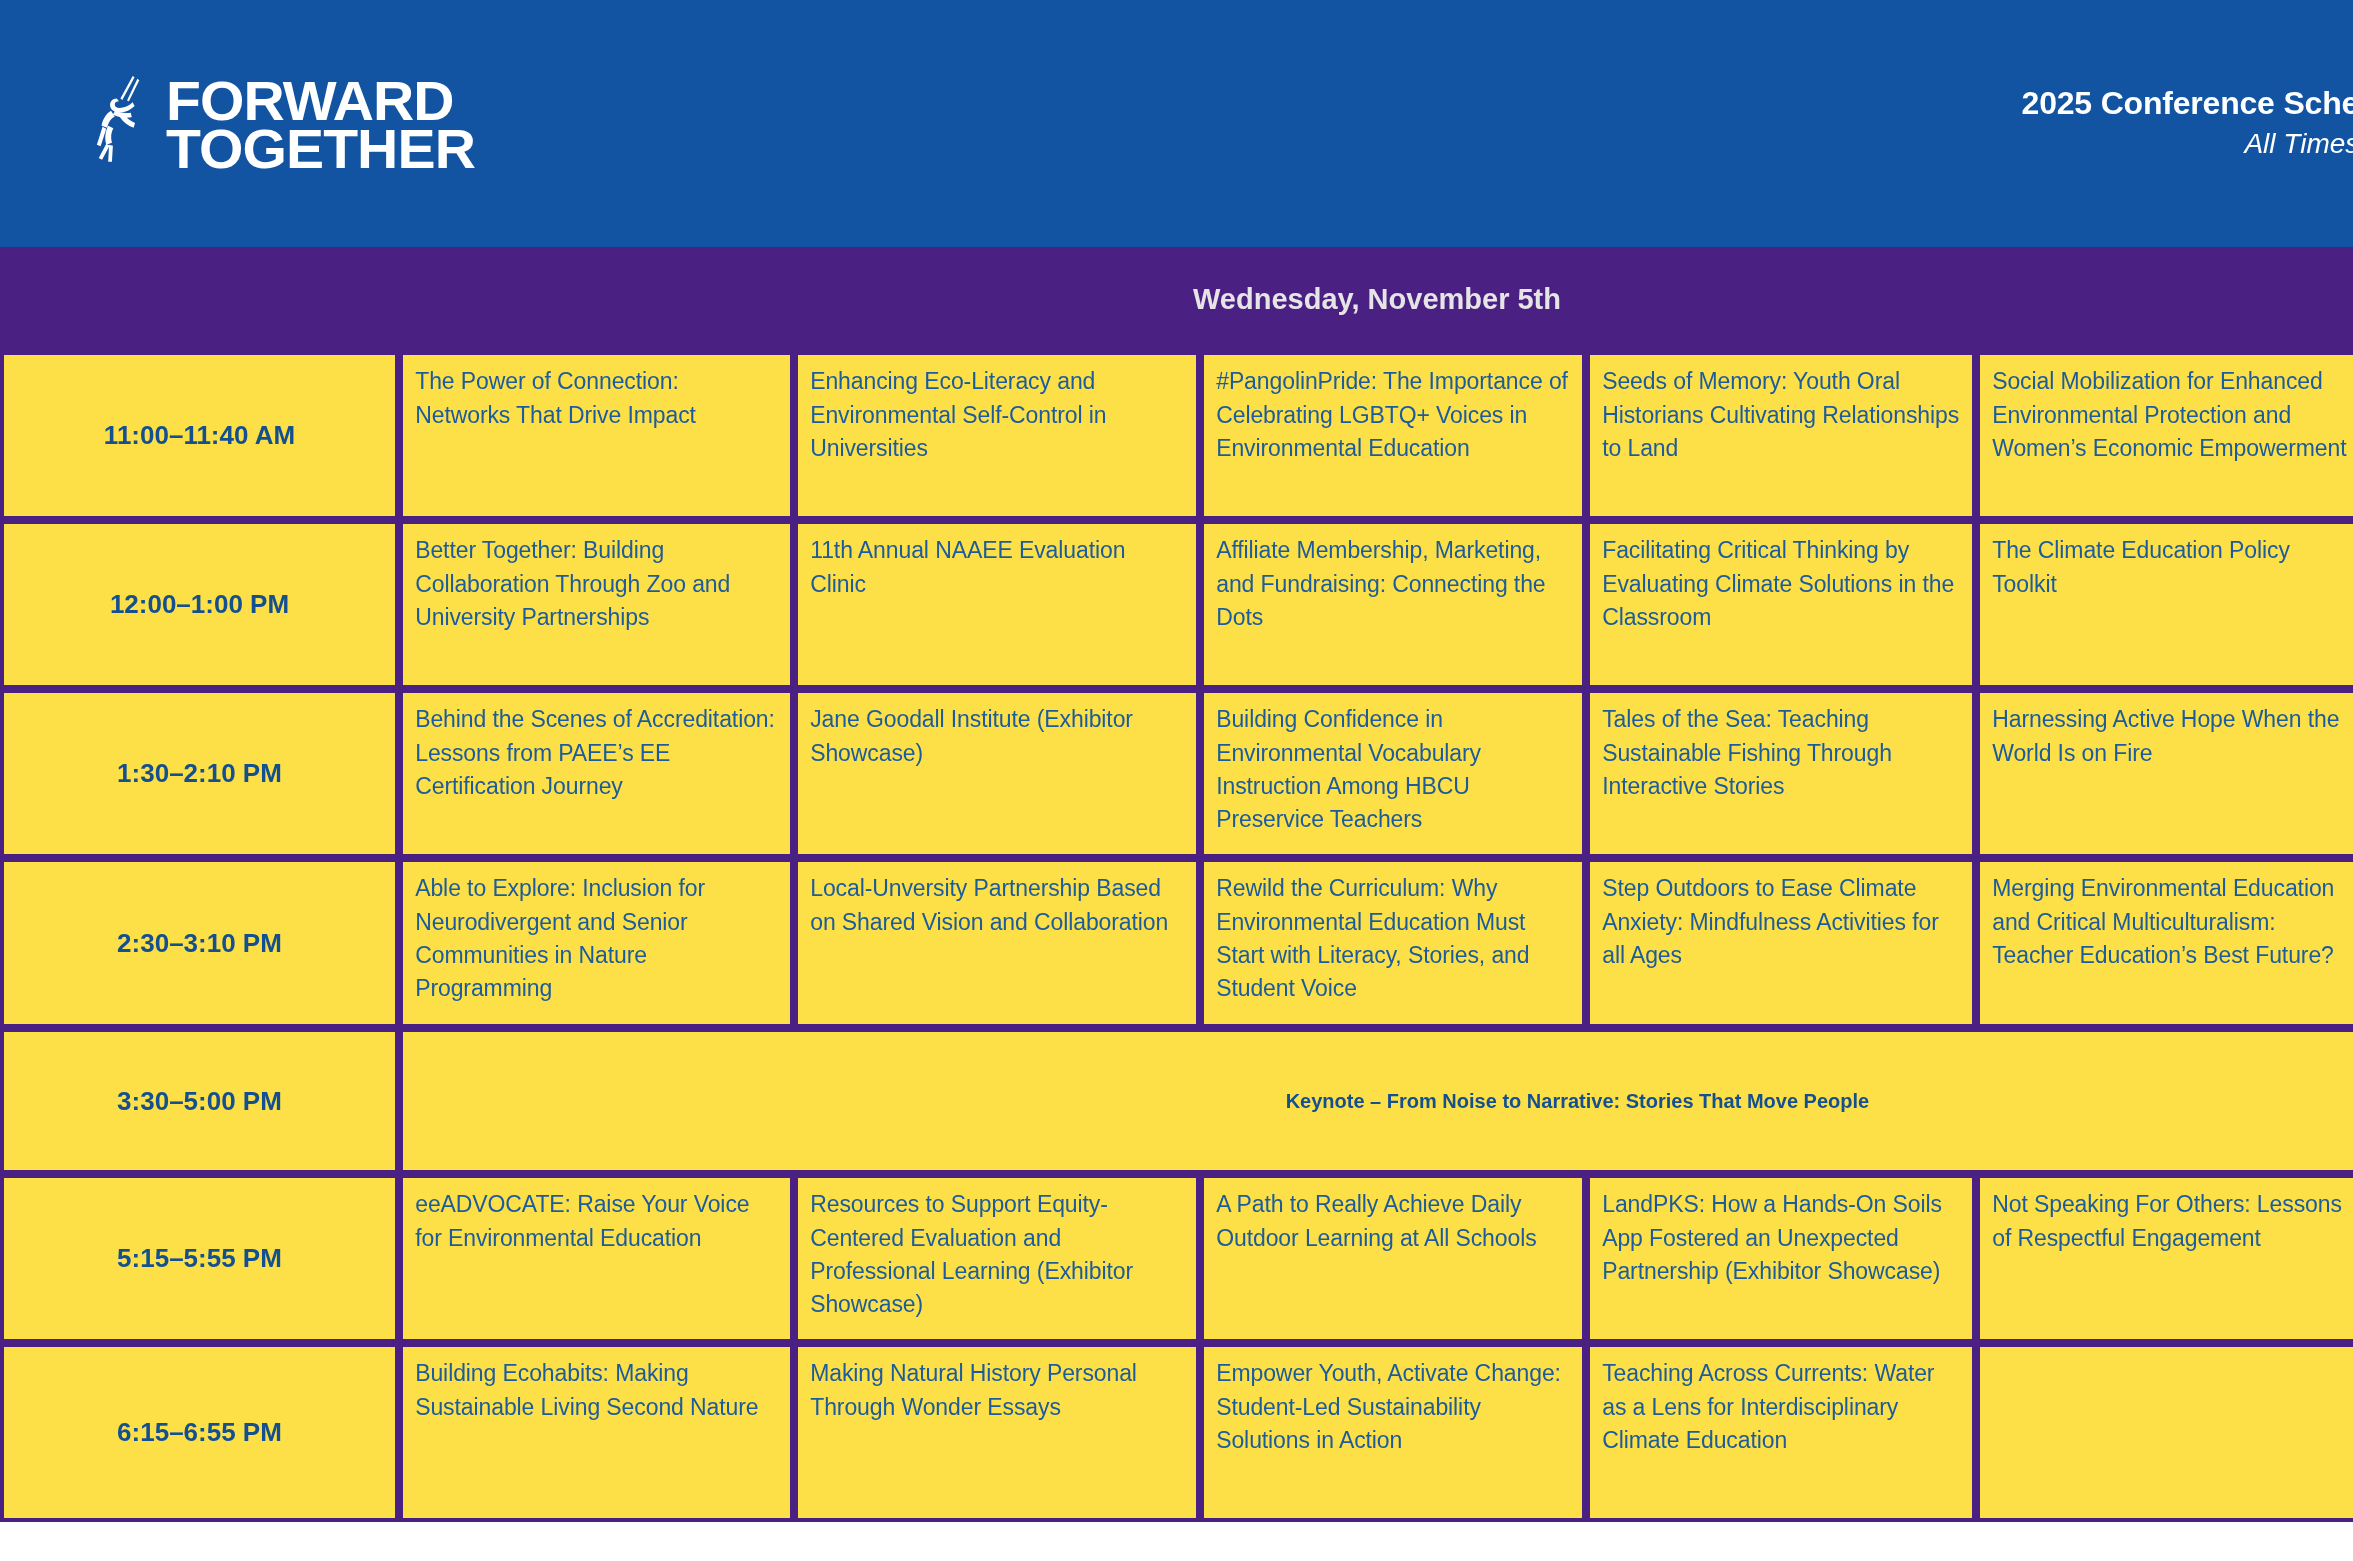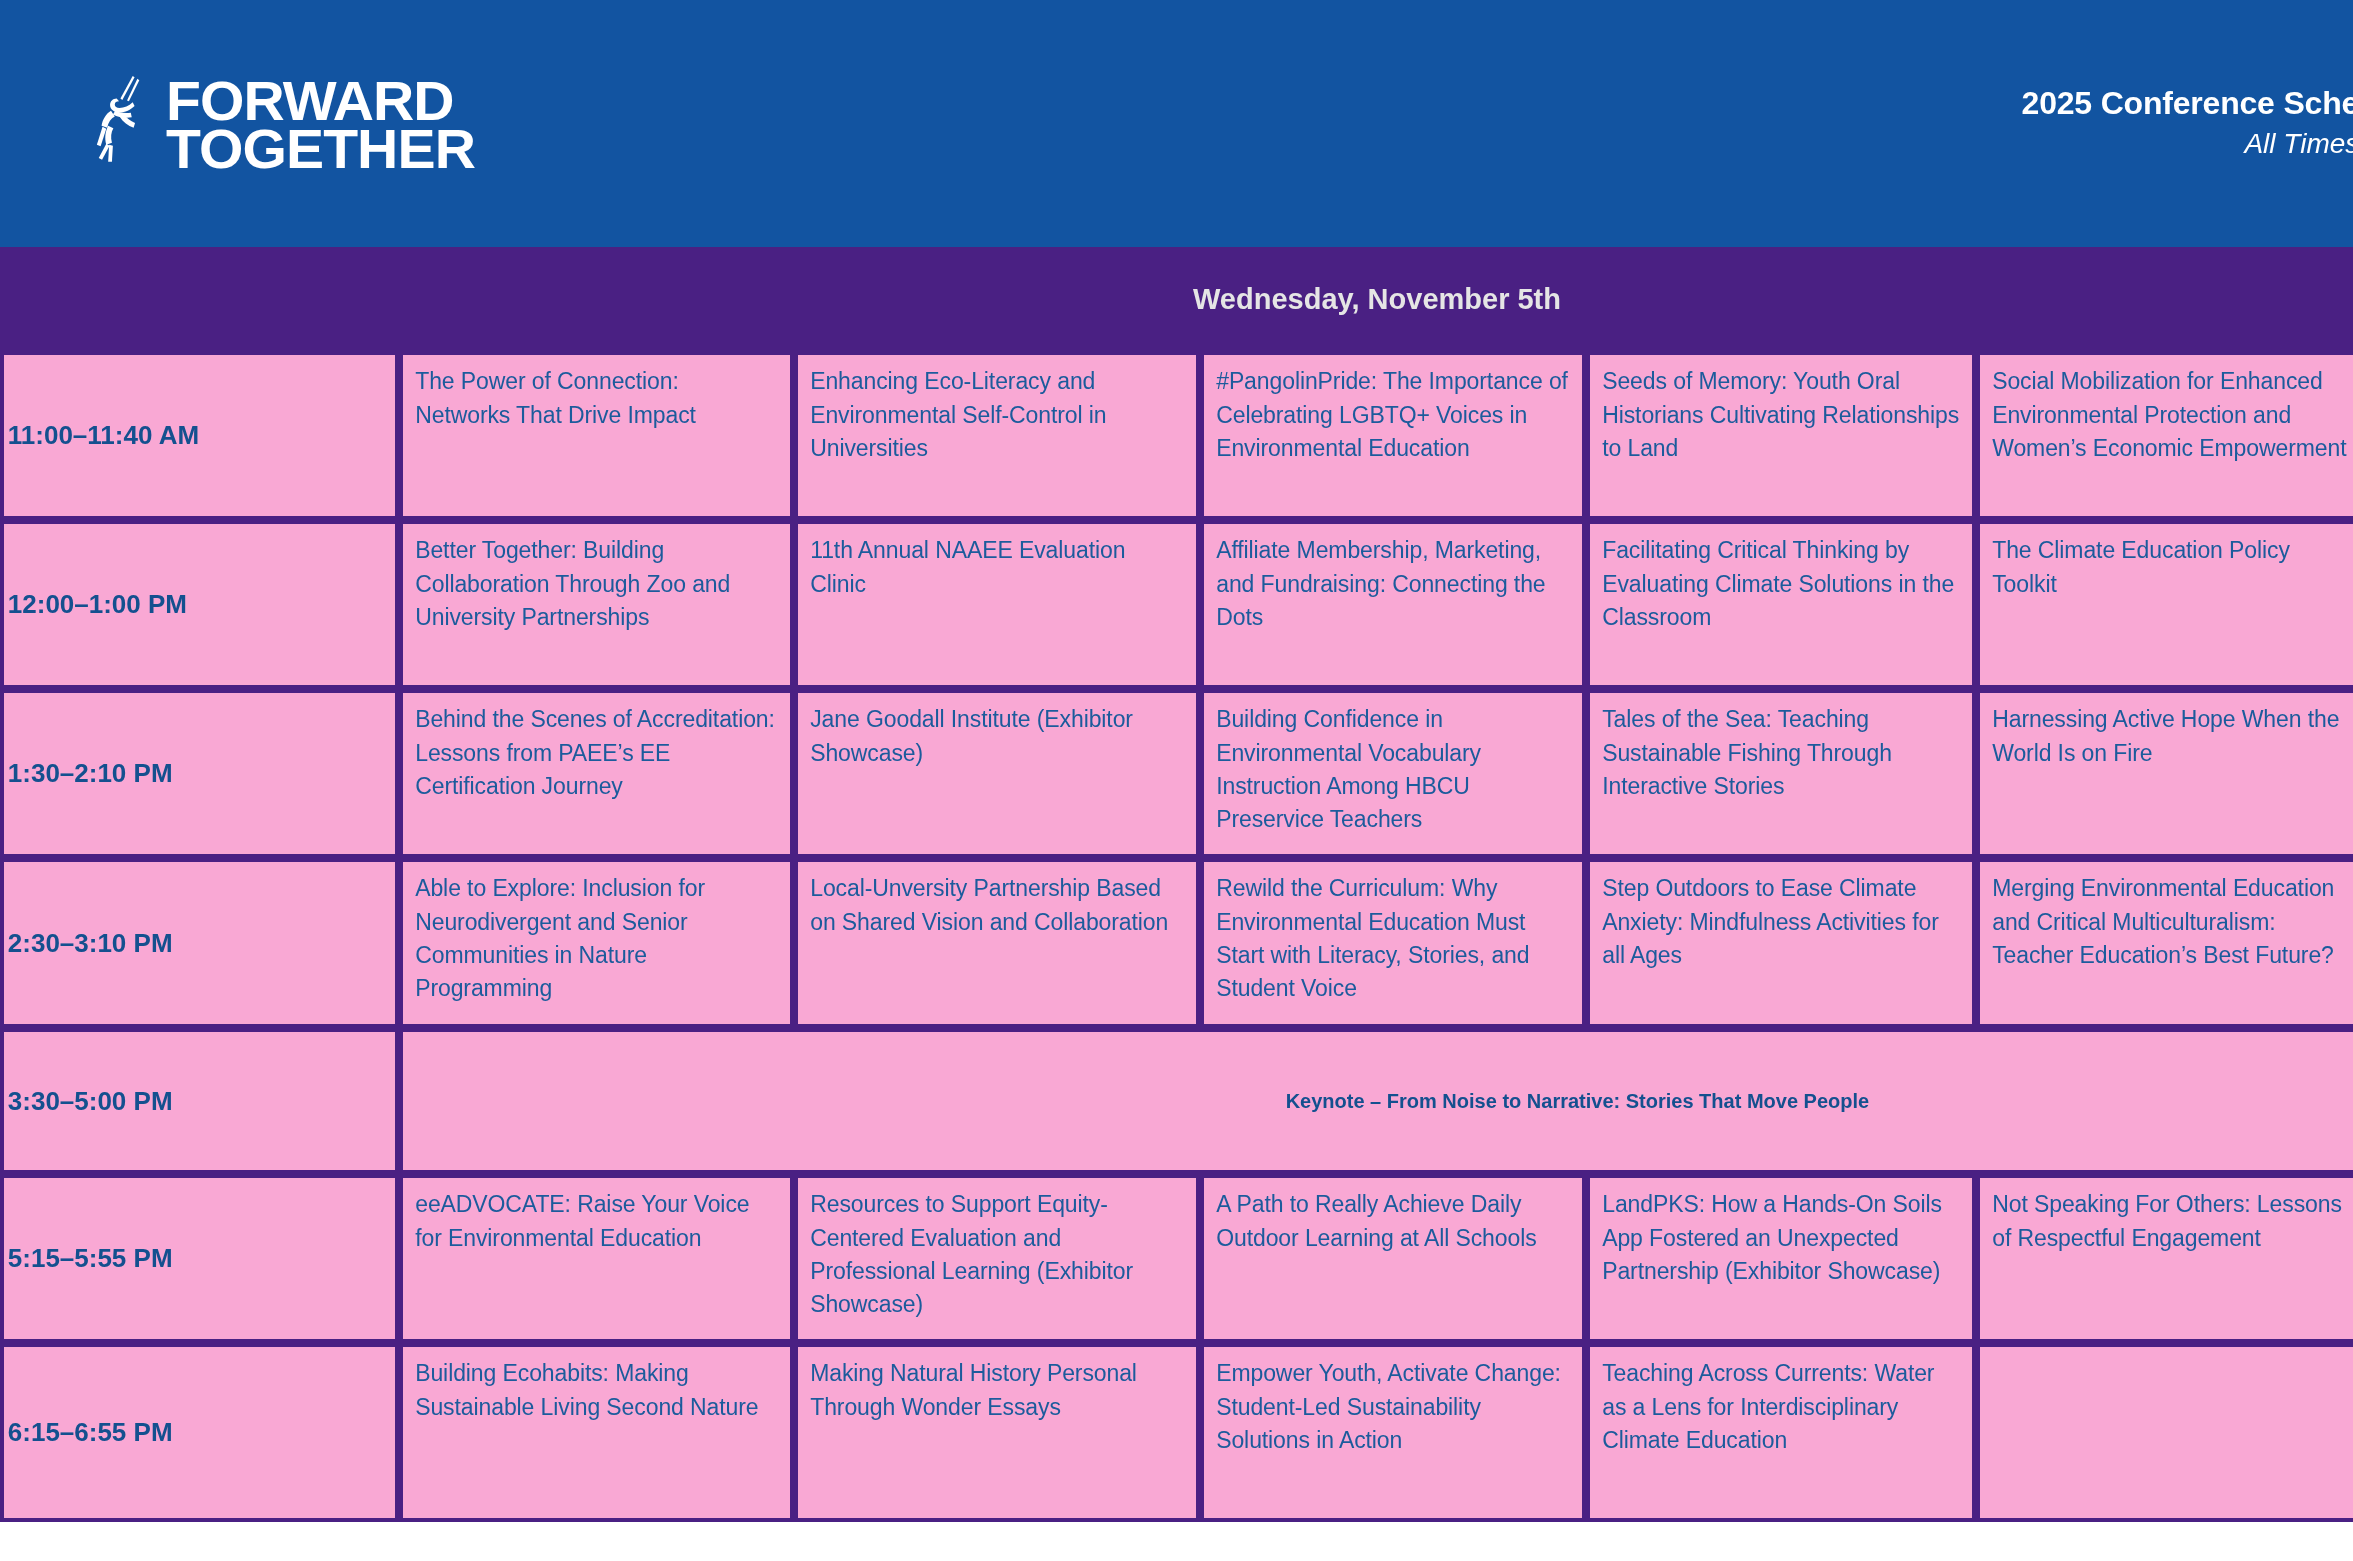--- a/index.html
+++ b/index.html
@@ -46,27 +46,27 @@
   }
 
   
   .sched {
     position:absolute; left:0; top:351px; width:2754px;
     border-collapse:separate; border-spacing:0;
     table-layout:fixed;
   }
   .sched td {
     border:4.2px solid #4A2083;
-    background:#f9a8d4;
+    background:#fde047;
     vertical-align:top;
     padding:10.4px 10.4px 10.4px 12.2px;
   }
   td.time-cell {
     vertical-align:middle;
-    text-align:left;
+    text-align:center;
     padding:4.7px 3.8px;
   }
   .time-cell span {
     color:#14508F; font-weight:bold; font-size:26px; white-space:nowrap;
   }
   .sess {
     color:#1C5B9C;
     font-size:23px;
     line-height:1.44;
     letter-spacing:-0.1px;

